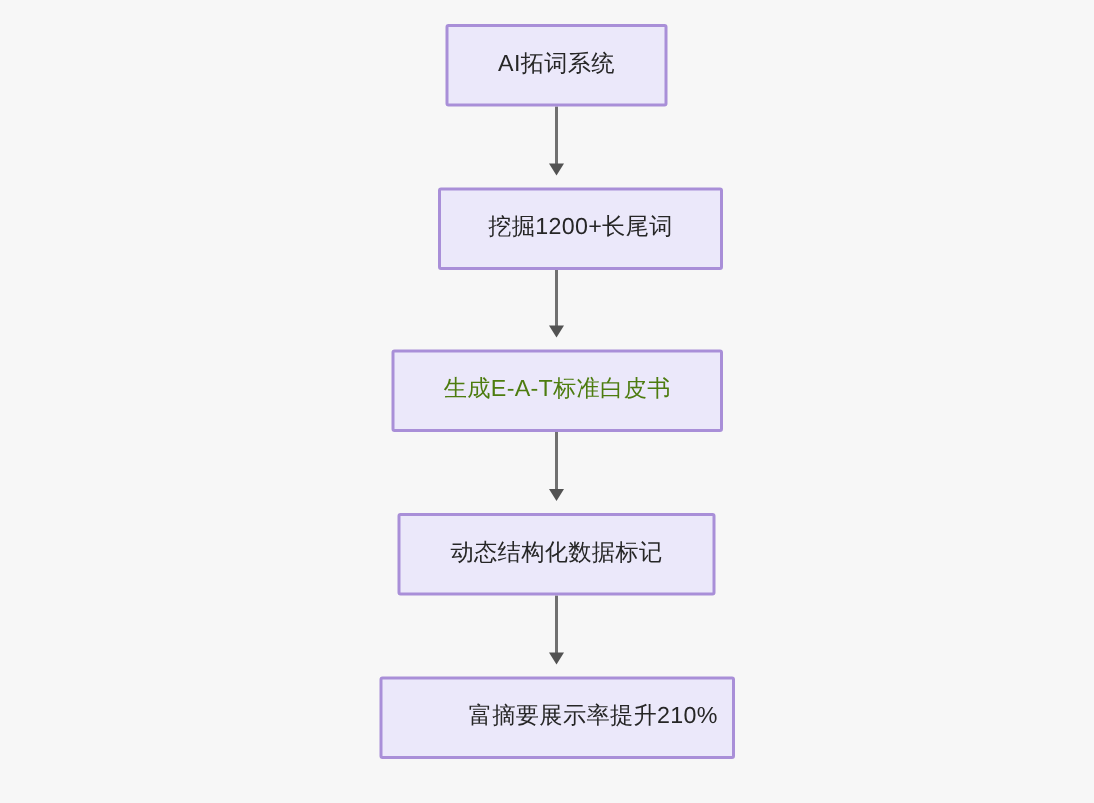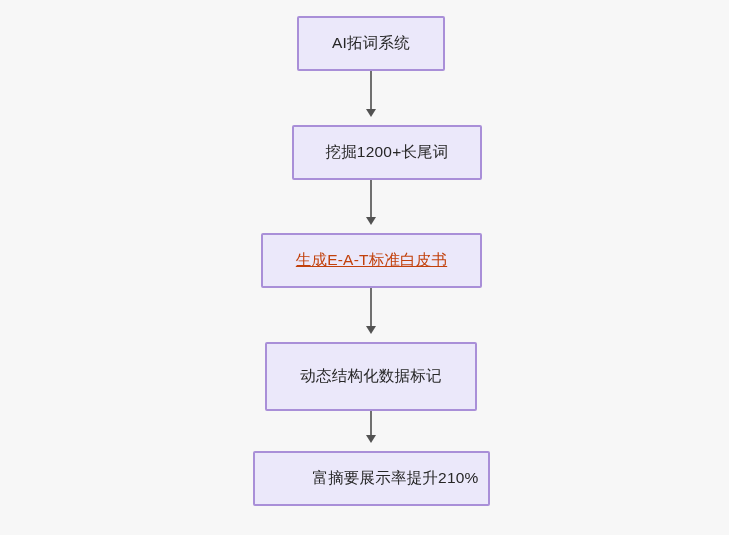--- a/index.html
+++ b/index.html
@@ -71,25 +71,25 @@
   <div class="flow-arrowhead" style="left: 365.5px; top: 435px;"></div>
 
   <div class="flow-node" style="left: 297px; top: 16px; width: 148px; height: 55px; background: rgb(235, 232, 250); border-color: rgb(169, 143, 216); color: rgb(38, 38, 38);">
     <span class="node-label">AI拓词系统</span>
   </div>
 
   <div class="flow-node" style="left: 292px; top: 125px; width: 190px; height: 55px; background: rgb(235, 232, 250); border-color: rgb(169, 143, 216); color: rgb(38, 38, 38);">
     <span class="node-label">挖掘1200+长尾词</span>
   </div>
 
-  <div class="flow-node" style="left: 261px; top: 233px; width: 221px; height: 55px; background: rgb(235, 232, 250); border-color: rgb(169, 143, 216); color: #c2410c; text-decoration: underline;">
+  <div class="flow-node" style="left: 261px; top: 233px; width: 221px; height: 55px; background: rgb(235, 232, 250); border-color: rgb(169, 143, 216); color: #4d7c0f;">
     <span class="node-label">生成E-A-T标准白皮书</span>
   </div>
 
-  <div class="flow-node" style="left: 265px; top: 342px; width: 212px; height: 69px; background: rgb(235, 232, 250); border-color: rgb(169, 143, 216); color: rgb(38, 38, 38);">
+  <div class="flow-node" style="left: 265px; top: 342px; width: 212px; height: 55px; background: rgb(235, 232, 250); border-color: rgb(169, 143, 216); color: rgb(38, 38, 38);">
     <span class="node-label">动态结构化数据标记</span>
   </div>
 
   <div class="flow-node" style="left: 253px; top: 451px; width: 237px; height: 55px; background: rgb(235, 232, 250); border-color: rgb(169, 143, 216); color: rgb(38, 38, 38); padding-left: 48px;">
     <span class="node-label">富摘要展示率提升210%</span>
   </div>
 
 </div>
 
 </body></html>

